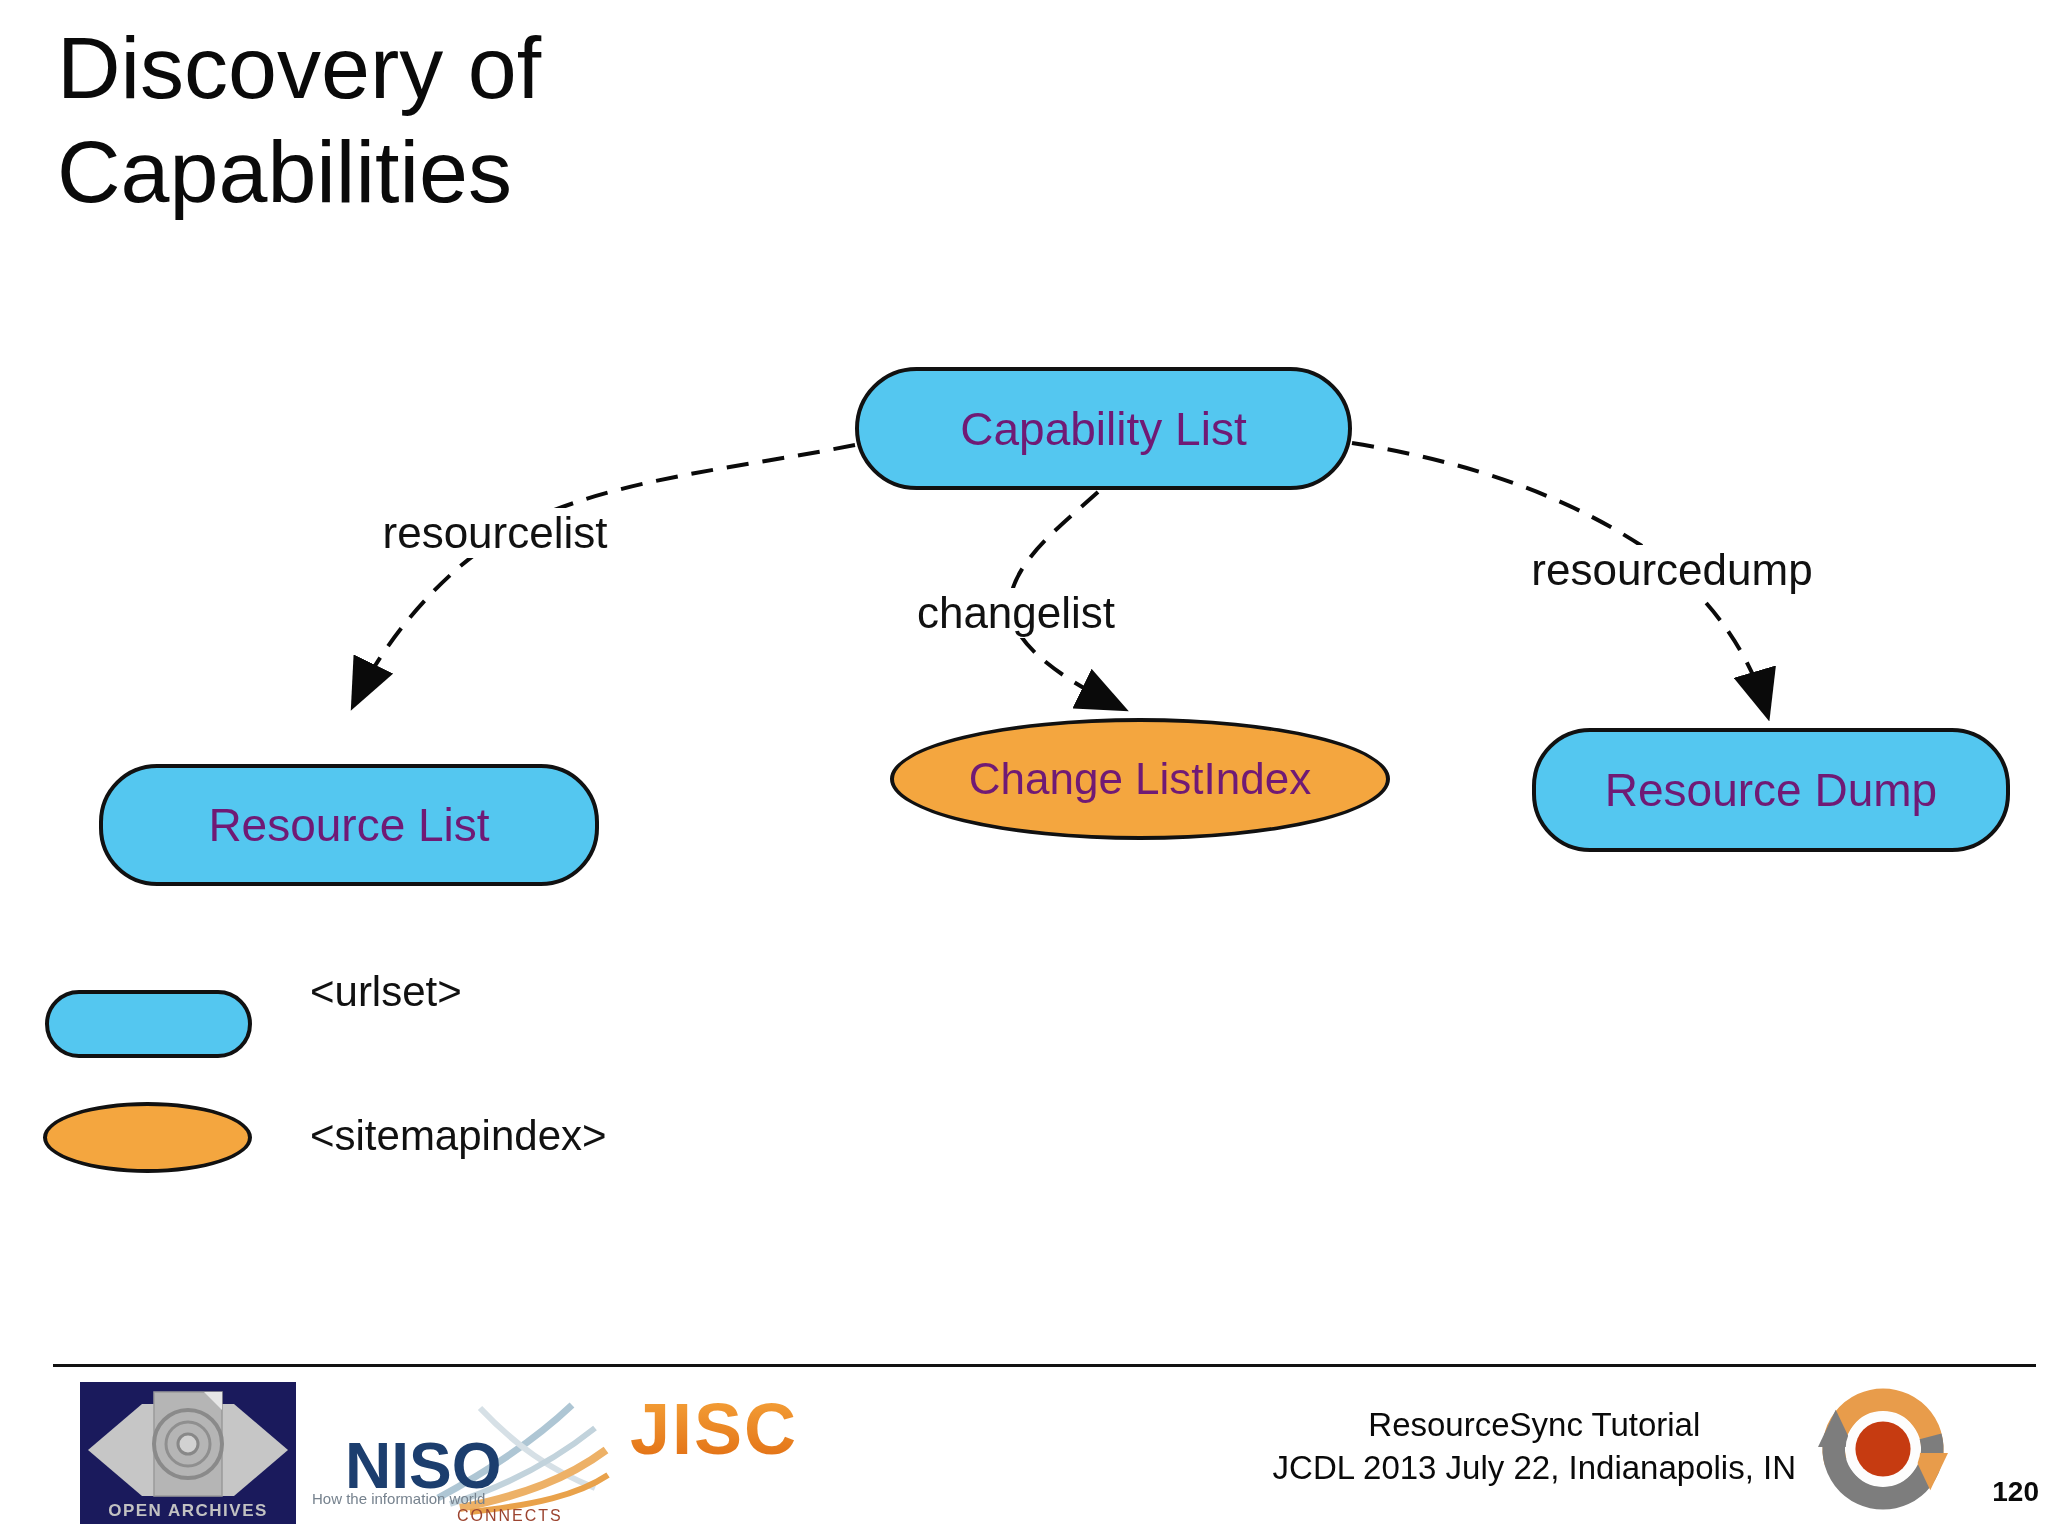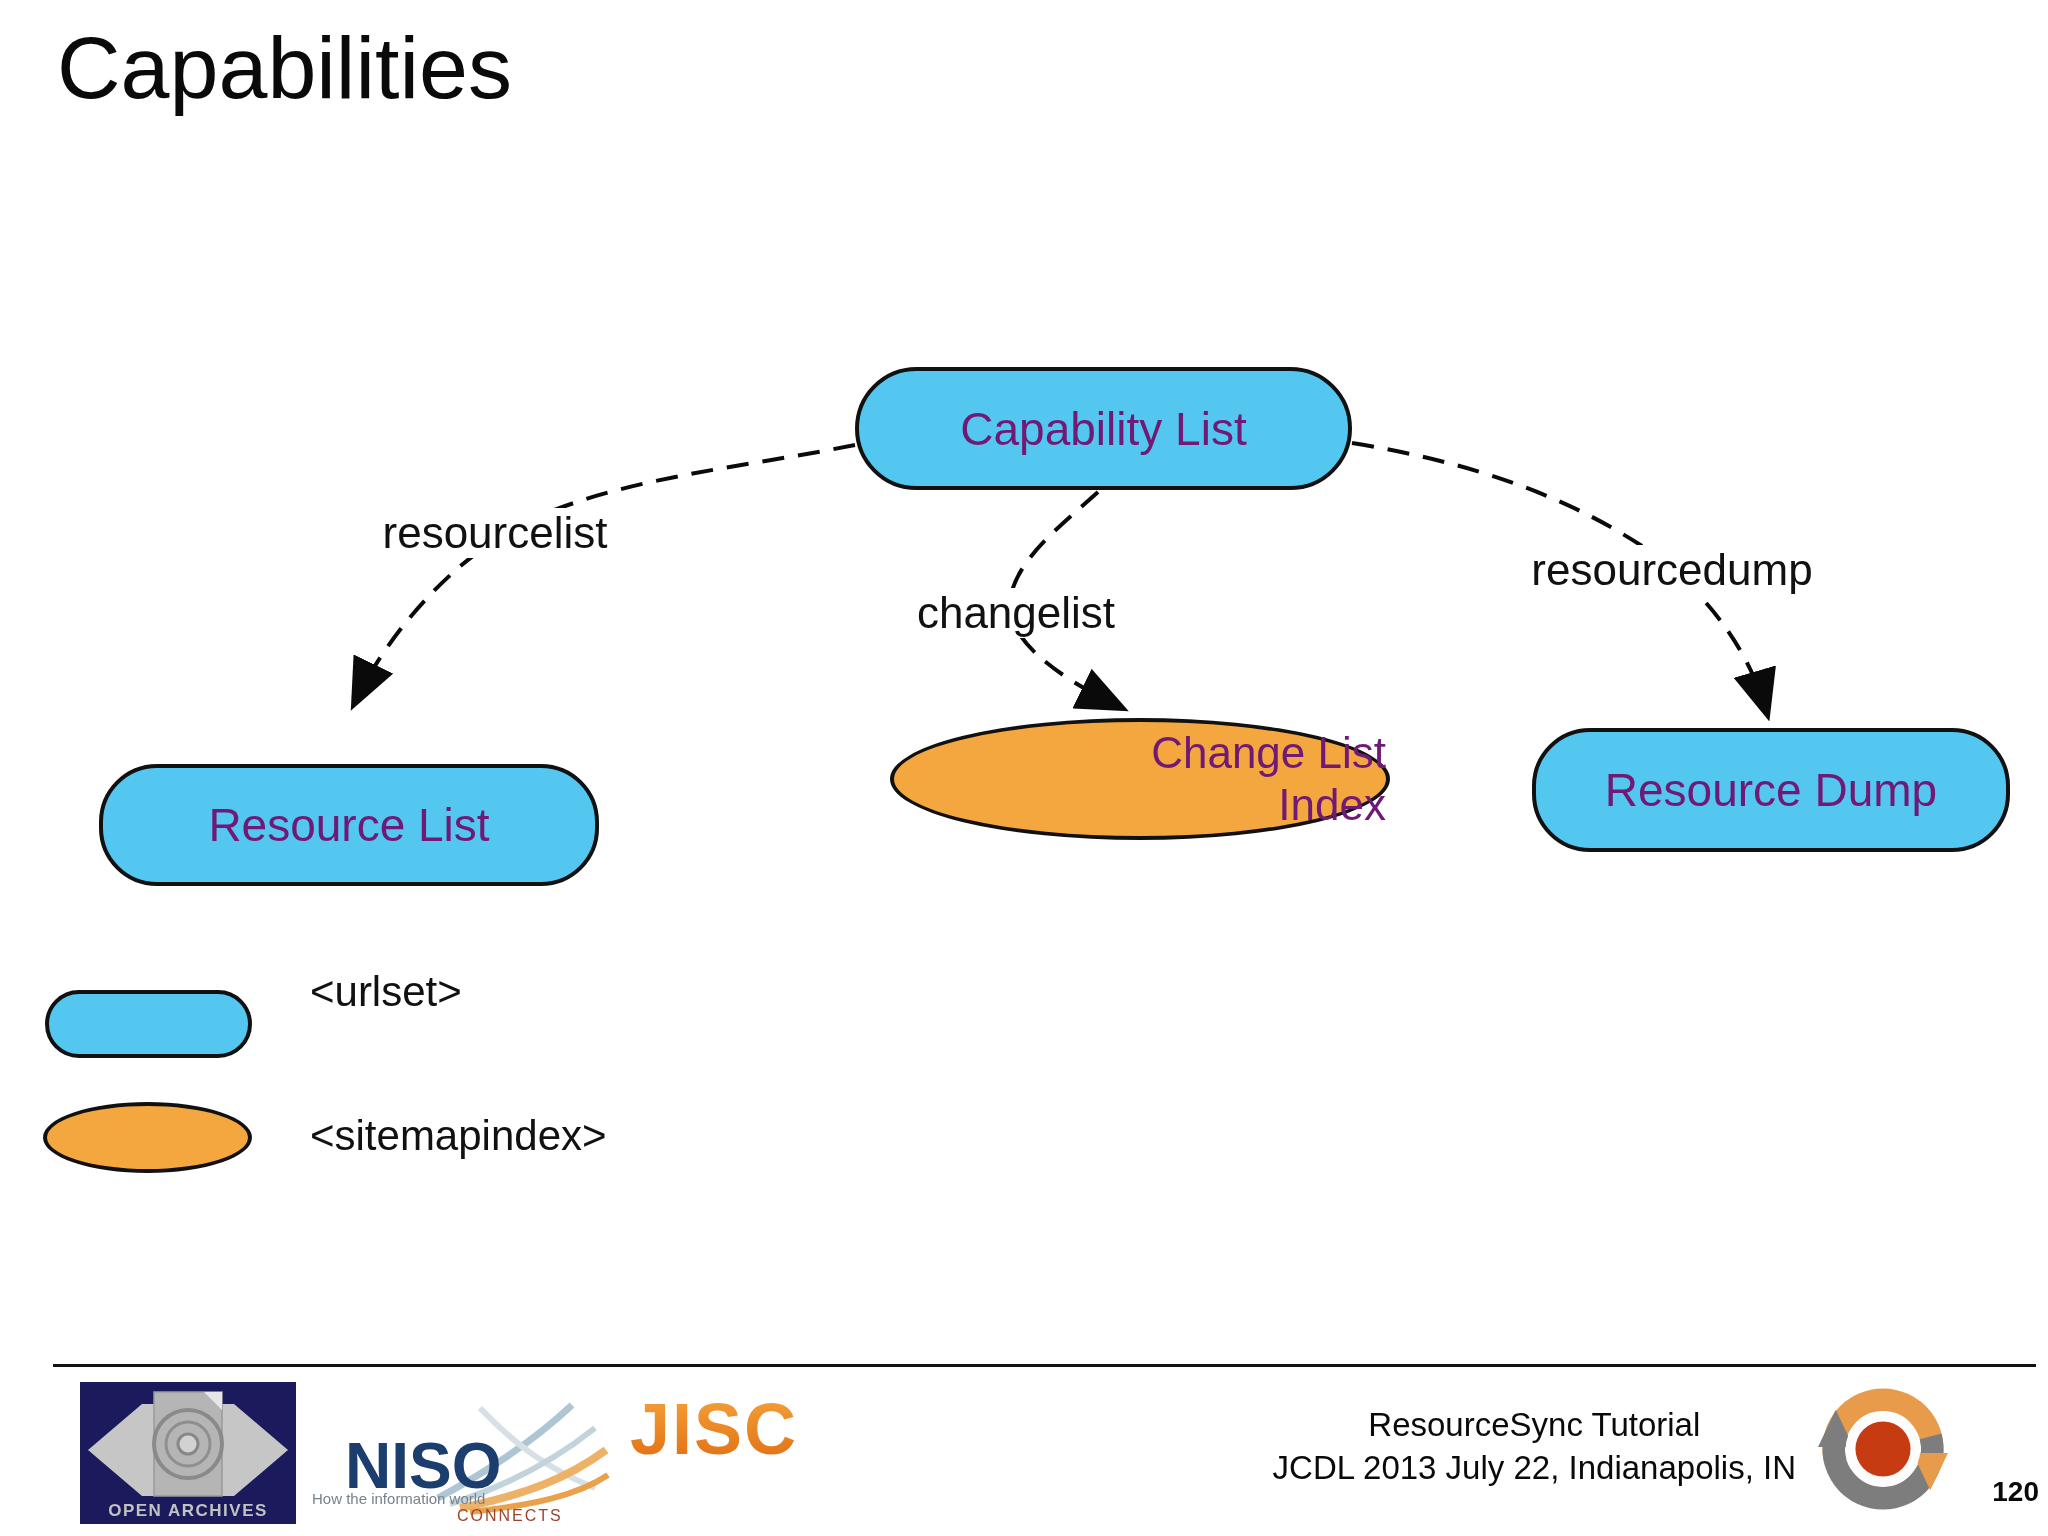--- a/index.html
+++ b/index.html
@@ -14,21 +14,21 @@
   
   .edges-svg{position:absolute;left:0;top:0;width:2048px;height:1536px;}
   .node{
     position:absolute;display:flex;align-items:center;justify-content:center;
     text-align:center;border:4px solid #111;background:#54C7F0;
     font-size:46px;color:#701a75;box-sizing:border-box;
   }
   .node-capability{left:855px;top:367px;width:497px;height:123px;border-radius:62px;}
   .node-resource-list{left:99px;top:764px;width:500px;height:122px;border-radius:58px;}
   .node-change-list{left:890px;top:718px;width:500px;height:122px;border-radius:50%;
-    background:#F4A63F;font-size:44px;line-height:52px;flex-direction:column;align-items:flex-end;}
+    background:#F4A63F;font-size:44px;line-height:52px;flex-direction:row;}
   .node-resource-dump{left:1532px;top:728px;width:478px;height:124px;border-radius:58px;justify-content:center;}
   .edge-label{
     position:absolute;transform:translateX(-50%);background:#ffffff;
     font-size:44px;color:#111;padding:0 10px;white-space:nowrap;
   }
   .lbl-resourcelist{left:495px;top:508px;}
   .lbl-changelist{left:1016px;top:588px;}
   .lbl-resourcedump{left:1672px;top:545px;}
   
   .legend-pill{
@@ -58,20 +58,21 @@
   }
   .logo-rs{position:absolute;left:1813px;top:1386px;width:140px;height:128px;}
   .page-number{position:absolute;right:9px;top:1476px;font-size:28px;font-weight:bold;color:#0a0a0a;}
 </style>
 </head>
 <body>
 
 <div class="slide">
 
   <div class="title">
+    <div>Discovery of</div>
     <div>Capabilities</div>
   </div>
 
   <svg class="edges-svg" viewBox="0 0 2048 1536">
     <defs>
       <marker id="arrow" orient="auto" markerWidth="13" markerHeight="11" refX="10" refY="5.5" markerUnits="strokeWidth">
         <path d="M0,0 L13,5.5 L0,11 Z" fill="#0a0a0a"></path>
       </marker>
     </defs>
     <path d="M 855 445 C 740 468, 615 478, 520 525 C 445 565, 385 640, 356 700" fill="none" stroke="#0a0a0a" stroke-width="4" stroke-dasharray="22 14" marker-end="url(#arrow)"></path>

